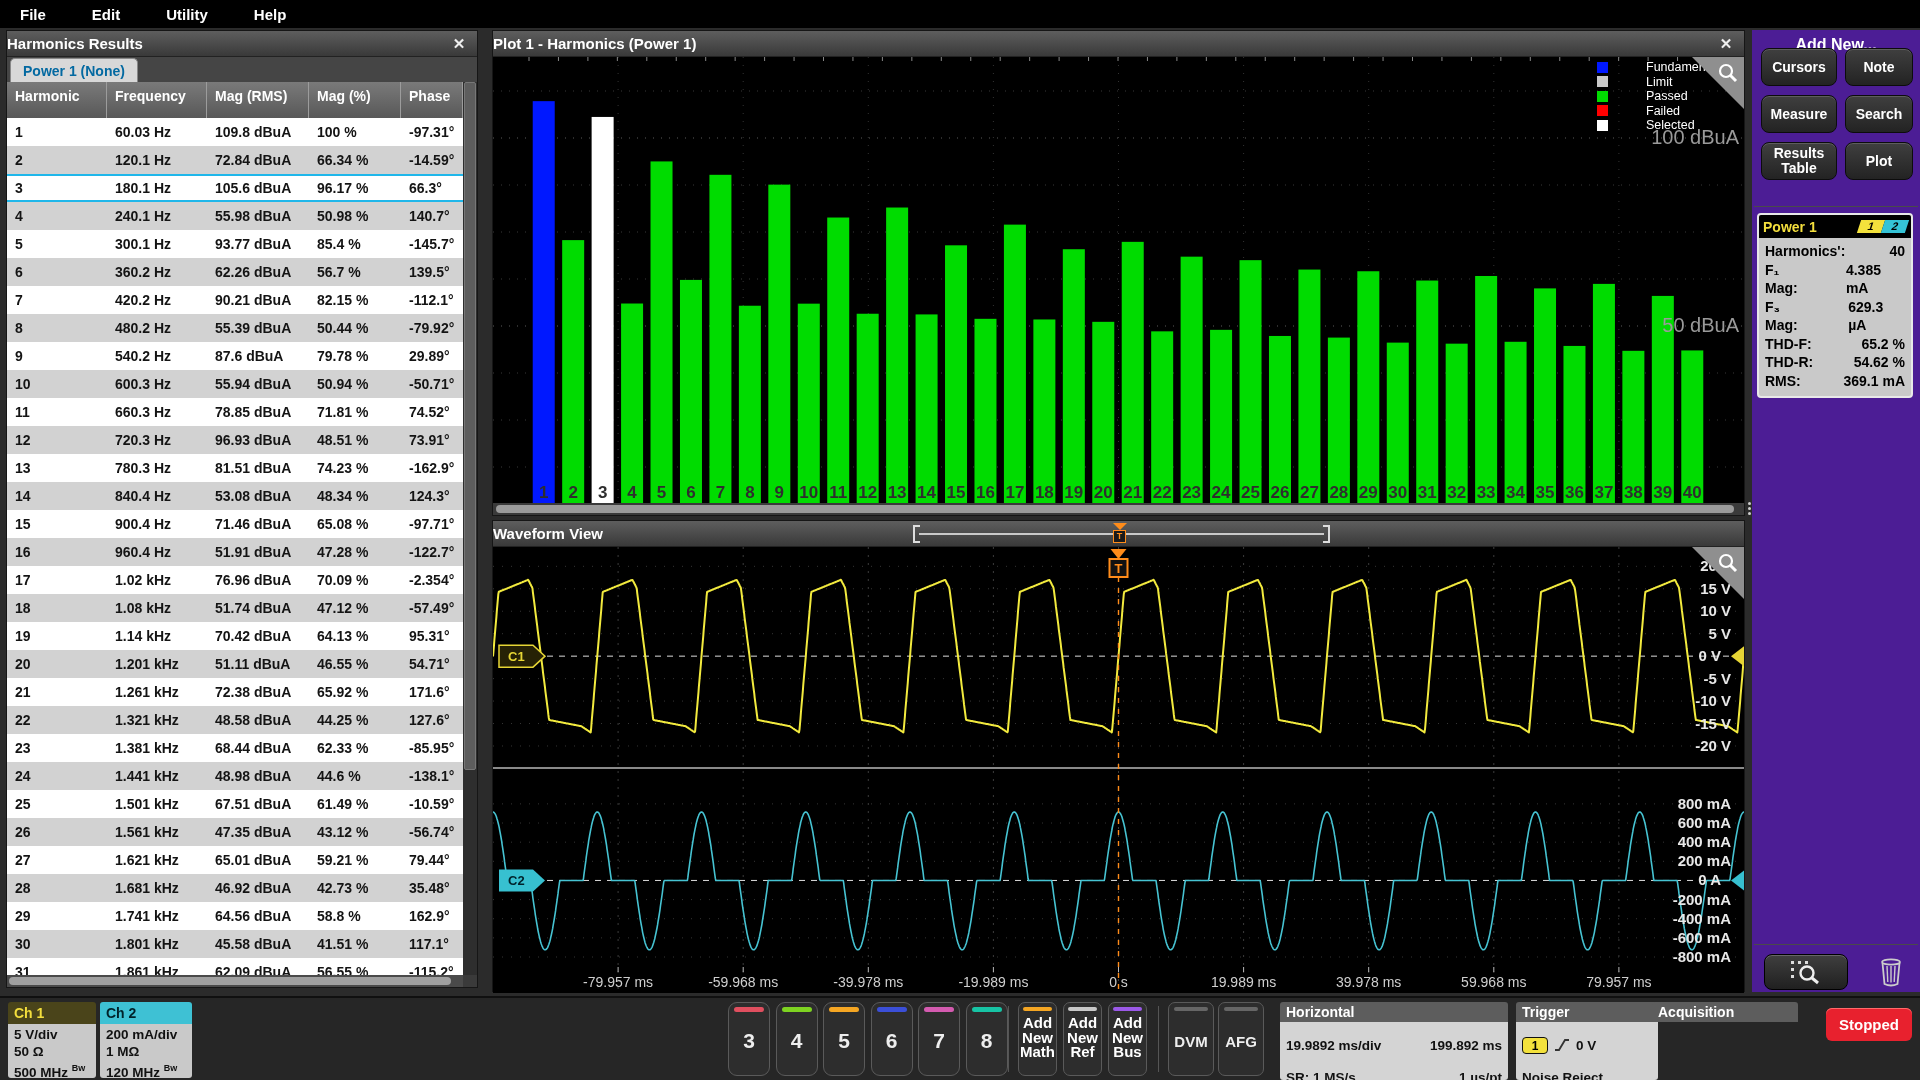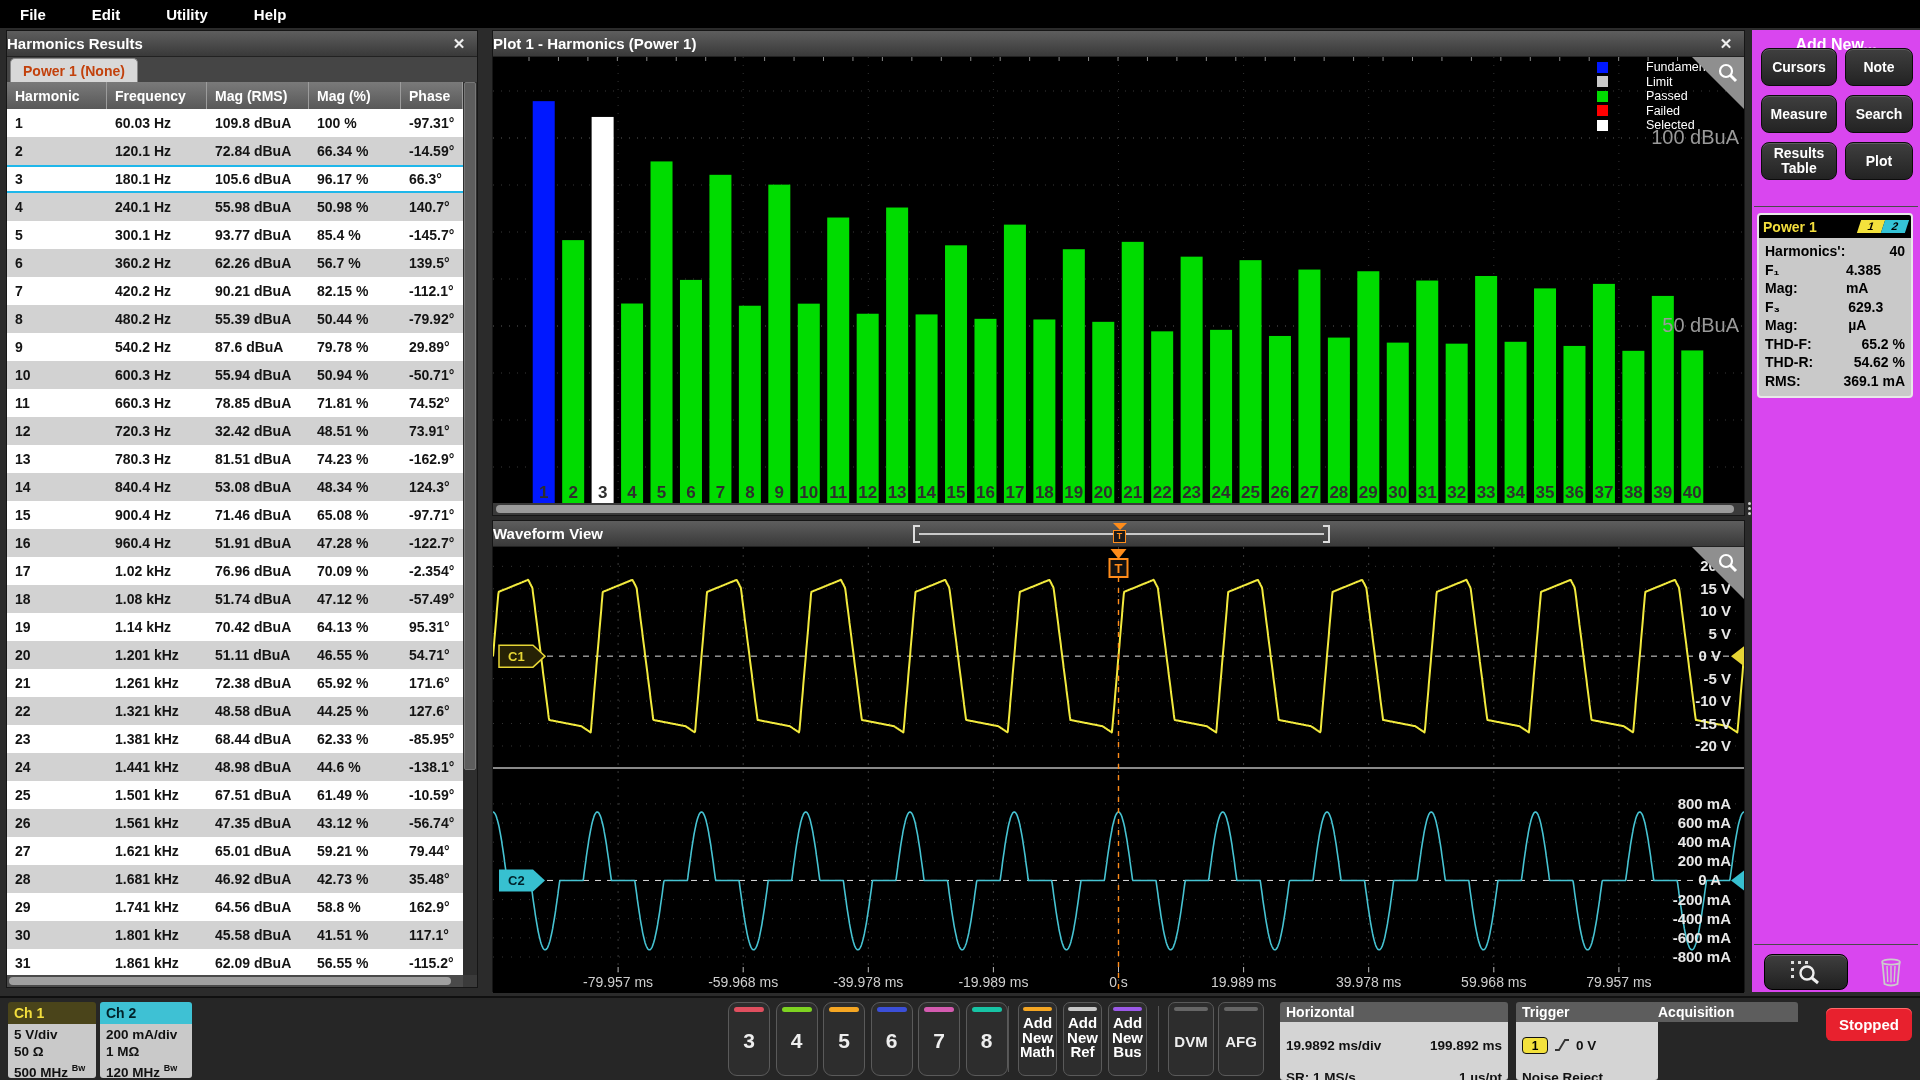--- a/index.html
+++ b/index.html
@@ -17,25 +17,25 @@
   .titlebar { height:26px; background:linear-gradient(#5e5e5e,#393939); color:#fff;
               font-weight:bold; font-size:15px; line-height:26px; 
               position:relative; border-bottom:1px solid #222; }
   .closex { position:absolute; right:8px; top:0; width:20px; height:26px; color:#eee;
             font-size:15px; font-weight:bold; text-align:center; line-height:26px; }
 
   
   #results-panel { left:6px; top:30px; width:472px; height:958px; }
   #tabstrip { height:25px; background:#454545; position:relative; }
   #power-tab { position:absolute; left:3px; top:1px; height:24px; background:#d8d8d8;
-               color:#c2410c; font-weight:bold; font-size:14px; line-height:24px;
+               color:#0369a1; font-weight:bold; font-size:14px; line-height:24px;
                padding:0 12px; border-radius:5px 5px 0 0; border:1px solid #888; border-bottom:none; }
   #tbl { position:absolute; left:0; top:51px; right:14px; bottom:12px; background:#fff; overflow:hidden; }
   .trow { display:grid; grid-template-columns:100px 100px 102px 92px 1fr; height:28px; }
-  .trow.head { height:27px; background:linear-gradient(#7a7a7a,#585858); }
+  .trow.head { height:36px; background:linear-gradient(#7a7a7a,#585858); }
   .trow.head .tcell { color:#fff; border-right:1px solid #9c9c9c; }
   .tcell { font-size:14px; font-weight:bold; color:#141414; padding-left:8px;
            line-height:28px; white-space:nowrap; overflow:hidden; }
   .trow.even { background:#d2d2d2; }
   .trow.odd  { background:#fff; }
   .trow.sel  { background:#fff; box-shadow:inset 0 2px 0 #1fb7ea, inset 0 -2px 0 #1fb7ea; }
   #vscroll { position:absolute; right:0; top:51px; width:14px; bottom:12px; background:#2e2e2e; }
   #vthumb  { position:absolute; left:1px; right:1px; top:0; height:77%; background:#5d5d5d;
              border:1px solid #777; border-radius:2px; }
   #hscroll { position:absolute; left:0; right:14px; bottom:0; height:12px; background:#4a4a4a; }
@@ -66,21 +66,21 @@
   #wv-marker .tri { width:0; height:0; border-left:7px solid transparent; border-right:7px solid transparent;
                     border-top:7px solid #ff8c1a; margin:0 auto; }
   #wv-marker .tbox { width:13px; height:13px; margin:0 auto; border:1.5px solid #ff8c1a; background:#1a1a1a;
                      color:#ff8c1a; font-size:9px; font-weight:bold; text-align:center; line-height:11px; }
 
   
   #splitter { left:1747px; top:500px; width:5px; height:22px; }
   #splitter i { display:block; width:3px; height:3px; border-radius:50%; background:#cfcfcf; margin:2px auto; }
 
   
-  #sidebar { position:absolute; left:1752px; top:30px; width:168px; height:962px; background:#d946ef; }
+  #sidebar { position:absolute; left:1752px; top:30px; width:168px; height:962px; background:#4c1d95; }
   #addnew-title { text-align:center; color:#fff; font-weight:bold; font-size:16px; padding-top:6px; }
   #side-grid { position:absolute; left:9px; top:18px; width:150px; display:grid;
                grid-template-columns:76px 68px; grid-auto-rows:38px; gap:9px 8px; }
   .side-btn { background:linear-gradient(#3f3f3f,#232323); border:1px solid #0c0c0c; border-radius:8px;
               box-shadow:inset 0 1px 0 #5d5d5d; color:#fff; font-weight:bold; font-size:14px;
               display:flex; align-items:center; justify-content:center; text-align:center; line-height:15px; }
   #side-div1 { position:absolute; left:2px; right:2px; top:176px; height:1px; background:#4a4a4a; }
   #power-badge { position:absolute; left:5px; top:183px; width:156px; border:2px solid #e8e8e8; border-radius:4px;
                  overflow:hidden; background:#c9c9c9; }
   #pb-head { height:23px; background:#000; display:flex; align-items:center; padding:0 4px; }
@@ -241,21 +241,21 @@
       <div class="trow odd">
         <div class="tcell">11</div>
         <div class="tcell">660.3 Hz</div>
         <div class="tcell">78.85 dBuA</div>
         <div class="tcell">71.81 %</div>
         <div class="tcell">74.52°</div>
       </div>
       <div class="trow even">
         <div class="tcell">12</div>
         <div class="tcell">720.3 Hz</div>
-        <div class="tcell">32.42 dBuA</div>
+        <div class="tcell">96.93 dBuA</div>
         <div class="tcell">48.51 %</div>
         <div class="tcell">73.91°</div>
       </div>
       <div class="trow odd">
         <div class="tcell">13</div>
         <div class="tcell">780.3 Hz</div>
         <div class="tcell">81.51 dBuA</div>
         <div class="tcell">74.23 %</div>
         <div class="tcell">-162.9°</div>
       </div>

